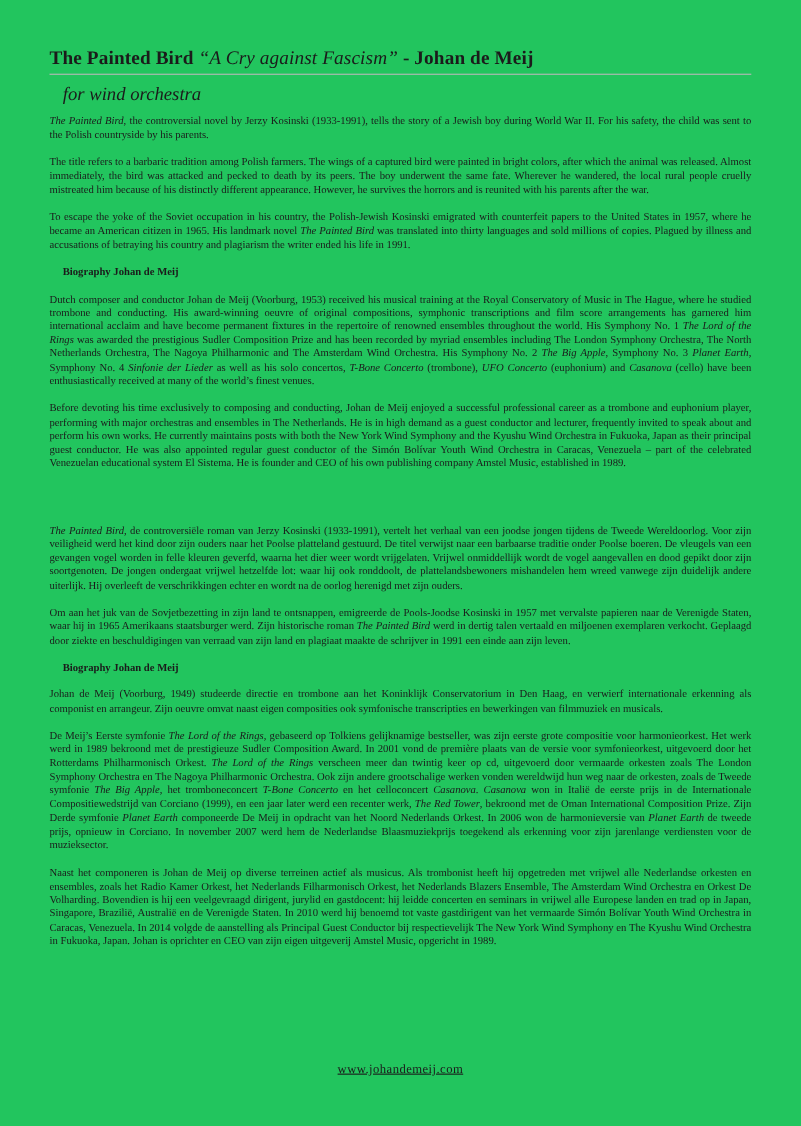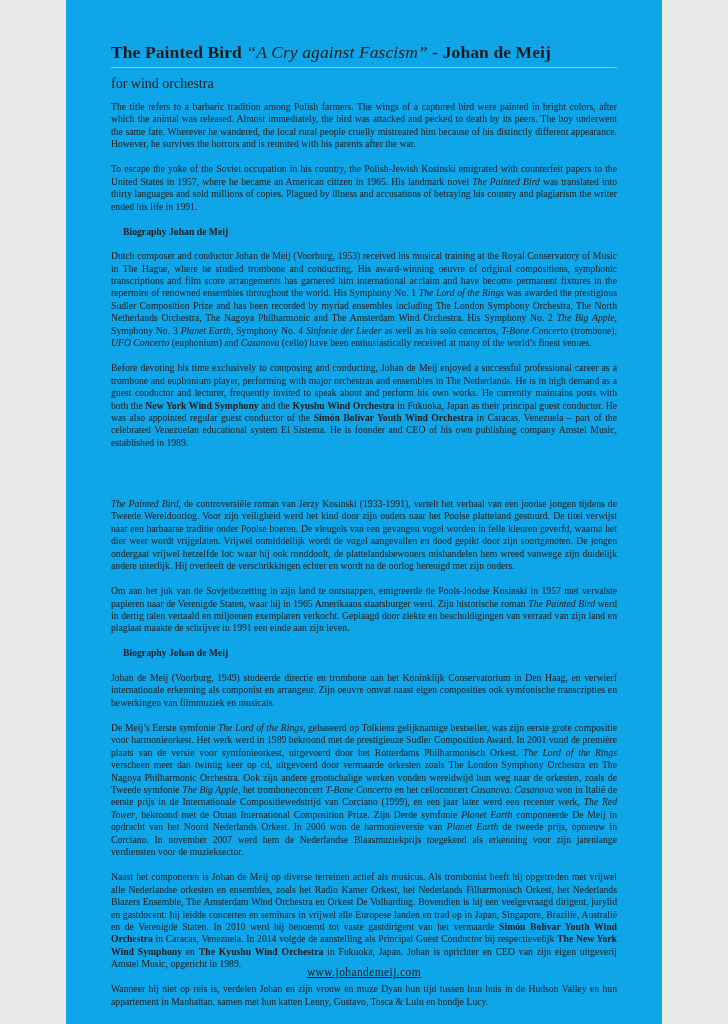--- a/index.html
+++ b/index.html
@@ -1,20 +1,20 @@
 <!DOCTYPE html>
 <html><head>
 <meta charset="utf-8">
 <style>
   html,body{margin:0;padding:0;background:#e8e8e8;}
   .page{
     position:relative;
-    width:596px;height:1024px;
+    width:728px;height:1024px;
     margin:0 auto;
-    background:#0ea5e9;
+    background:#22c55e;
     font-family:"Liberation Serif","DejaVu Serif",serif;
     color:#1b1b1b;
     overflow:hidden;
     box-sizing:border-box;
   }
   .content{
     position:absolute;
     left:45px;right:45px;top:42px;
   }
   .doc-title{
@@ -23,38 +23,39 @@
     letter-spacing:0.1px;
     padding-bottom:4px;
     border-bottom:1.5px solid #b8b8b8;
     white-space:nowrap;
   }
   .doc-title .quote{
     font-weight:normal;
     font-style:italic;
   }
   .subtitle{
-    font-size:14px;
-    margin:8px 0 9px 0;
+    font-style:italic;
+    font-size:17px;
+    margin:8px 0 9px 12px;
   }
   .heading{
     font-size:9.7px;
     line-height:12.45px;
     font-weight:bold;
     text-align:justify;
     margin:12px;
   }
   .para{
     font-size:9.7px;
     line-height:12.45px;
     text-align:justify;
     margin:0 0 12.5px 0;
   }
   .para .i{font-style:italic;}
-  .para .b{font-weight:bold;}
+  .para .b{font-weight:normal;}
   .gap{height:36px;}
   .footer{
     position:absolute;
     left:0;right:0;
     top:962px;
     text-align:center;
   }
   .footer a{
     font-size:11.5px;
     color:#1b1b1b;
@@ -68,33 +69,33 @@
 <div class="page">
   <div class="content">
 
     <div class="doc-title">
       <span class="main">The Painted Bird </span><span class="quote">“A Cry against Fascism”</span><span class="main"> - </span><span class="main">Johan de Meij</span>
     </div>
 
     <div class="subtitle">for wind orchestra</div>
 
     <div id="doc-blocks">
+        <div class="para"><span class="i">The Painted Bird</span><span>, the controversial novel by Jerzy Kosinski (1933-1991), tells the story of a Jewish boy during World War II. For his safety, the child was sent to the Polish countryside by his parents.</span></div>
         <div class="para"><span>The title refers to a barbaric tradition among Polish farmers. The wings of a captured bird were painted in bright colors, after which the animal was released. Almost immediately, the bird was attacked and pecked to death by its peers. The boy underwent the same fate. Wherever he wandered, the local rural people cruelly mistreated him because of his distinctly different appearance. However, he survives the horrors and is reunited with his parents after the war.</span></div>
         <div class="para"><span>To escape the yoke of the Soviet occupation in his country, the Polish-Jewish Kosinski emigrated with counterfeit papers to the United States in 1957, where he became an American citizen in 1965. His landmark novel </span><span class="i">The Painted Bird</span><span> was translated into thirty languages and sold millions of copies. Plagued by illness and accusations of betraying his country and plagiarism the writer ended his life in 1991.</span></div>
         <div class="heading"><span>Biography Johan de Meij</span></div>
         <div class="para"><span>Dutch composer and conductor Johan de Meij (Voorburg, 1953) received his musical training at the Royal Conservatory of Music in The Hague, where he studied trombone and conducting. His award-winning oeuvre of original compositions, symphonic transcriptions and film score arrangements has garnered him international acclaim and have become permanent fixtures in the repertoire of renowned ensembles throughout the world. His Symphony No. 1 </span><span class="i">The Lord of the Rings</span><span> was awarded the prestigious Sudler Composition Prize and has been recorded by myriad ensembles including The London Symphony Orchestra, The North Netherlands Orchestra, The Nagoya Philharmonic and The Amsterdam Wind Orchestra. His Symphony No. 2 </span><span class="i">The Big Apple</span><span>, Symphony No. 3 </span><span class="i">Planet Earth</span><span>, Symphony No. 4 </span><span class="i">Sinfonie der Lieder</span><span> as well as his solo concertos, </span><span class="i">T-Bone Concerto</span><span> (trombone), </span><span class="i">UFO Concerto</span><span> (euphonium) and </span><span class="i">Casanova</span><span> (cello) have been enthusiastically received at many of the world’s finest venues.</span></div>
         <div class="para"><span>Before devoting his time exclusively to composing and conducting, Johan de Meij enjoyed a successful professional career as a trombone and euphonium player, performing with major orchestras and ensembles in The Netherlands. He is in high demand as a guest conductor and lecturer, frequently invited to speak about and perform his own works. He currently maintains posts with both the </span><span class="b">New York Wind Symphony</span><span> and the </span><span class="b">Kyushu Wind Orchestra</span><span> in Fukuoka, Japan as their principal guest conductor. He was also appointed regular guest conductor of the </span><span class="b">Simón Bolívar Youth Wind Orchestra</span><span> in Caracas, Venezuela – part of the celebrated Venezuelan educational system El Sistema. He is founder and CEO of his own publishing company Amstel Music, established in 1989.</span></div>
         <div class="gap"></div>
         <div class="para"><span class="i">The Painted Bird</span><span>, de controversiële roman van Jerzy Kosinski (1933-1991), vertelt het verhaal van een joodse jongen tijdens de Tweede Wereldoorlog. Voor zijn veiligheid werd het kind door zijn ouders naar het Poolse platteland gestuurd. De titel verwijst naar een barbaarse traditie onder Poolse boeren. De vleugels van een gevangen vogel worden in felle kleuren geverfd, waarna het dier weer wordt vrijgelaten. Vrijwel onmiddellijk wordt de vogel aangevallen en dood gepikt door zijn soortgenoten. De jongen ondergaat vrijwel hetzelfde lot: waar hij ook ronddoolt, de plattelandsbewoners mishandelen hem wreed vanwege zijn duidelijk andere uiterlijk. Hij overleeft de verschrikkingen echter en wordt na de oorlog herenigd met zijn ouders.</span></div>
         <div class="para"><span>Om aan het juk van de Sovjetbezetting in zijn land te ontsnappen, emigreerde de Pools-Joodse Kosinski in 1957 met vervalste papieren naar de Verenigde Staten, waar hij in 1965 Amerikaans staatsburger werd. Zijn historische roman </span><span class="i">The Painted Bird</span><span> werd in dertig talen vertaald en miljoenen exemplaren verkocht. Geplaagd door ziekte en beschuldigingen van verraad van zijn land en plagiaat maakte de schrijver in 1991 een einde aan zijn leven.</span></div>
         <div class="heading"><span>Biography Johan de Meij</span></div>
         <div class="para"><span>Johan de Meij (Voorburg, 1949) studeerde directie en trombone aan het Koninklijk Conservatorium in Den Haag, en verwierf internationale erkenning als componist en arrangeur. Zijn oeuvre omvat naast eigen composities ook symfonische transcripties en bewerkingen van filmmuziek en musicals.</span></div>
         <div class="para"><span>De Meij’s Eerste symfonie </span><span class="i">The Lord of the Rings</span><span>, gebaseerd op Tolkiens gelijknamige bestseller, was zijn eerste grote compositie voor harmonieorkest. Het werk werd in 1989 bekroond met de prestigieuze Sudler Composition Award. In 2001 vond de première plaats van de versie voor symfonieorkest, uitgevoerd door het Rotterdams Philharmonisch Orkest. </span><span class="i">The Lord of the Rings</span><span> verscheen meer dan twintig keer op cd, uitgevoerd door vermaarde orkesten zoals The London Symphony Orchestra en The Nagoya Philharmonic Orchestra. Ook zijn andere grootschalige werken vonden wereldwijd hun weg naar de orkesten, zoals de Tweede symfonie </span><span class="i">The Big Apple</span><span>, het tromboneconcert </span><span class="i">T-Bone Concerto</span><span> en het celloconcert </span><span class="i">Casanova</span><span>. </span><span class="i">Casanova</span><span> won in Italië de eerste prijs in de Internationale Compositiewedstrijd van Corciano (1999), en een jaar later werd een recenter werk, </span><span class="i">The Red Tower</span><span>, bekroond met de Oman International Composition Prize. Zijn Derde symfonie </span><span class="i">Planet Earth</span><span> componeerde De Meij in opdracht van het Noord Nederlands Orkest. In 2006 won de harmonieversie van </span><span class="i">Planet Earth</span><span> de tweede prijs, opnieuw in Corciano. In november 2007 werd hem de Nederlandse Blaasmuziekprijs toegekend als erkenning voor zijn jarenlange verdiensten voor de muzieksector.</span></div>
         <div class="para"><span>Naast het componeren is Johan de Meij op diverse terreinen actief als musicus. Als trombonist heeft hij opgetreden met vrijwel alle Nederlandse orkesten en ensembles, zoals het Radio Kamer Orkest, het Nederlands Filharmonisch Orkest, het Nederlands Blazers Ensemble, The Amsterdam Wind Orchestra en Orkest De Volharding. Bovendien is hij een veelgevraagd dirigent, jurylid en gastdocent: hij leidde concerten en seminars in vrijwel alle Europese landen en trad op in Japan, Singapore, Brazilië, Australië en de Verenigde Staten. In 2010 werd hij benoemd tot vaste gastdirigent van het vermaarde </span><span class="b">Simón Bolívar Youth Wind Orchestra</span><span> in Caracas, Venezuela. In 2014 volgde de aanstelling als Principal Guest Conductor bij respectievelijk </span><span class="b">The New York Wind Symphony</span><span> en </span><span class="b">The Kyushu Wind Orchestra</span><span> in Fukuoka, Japan. Johan is oprichter en CEO van zijn eigen uitgeverij Amstel Music, opgericht in 1989.</span></div>
-        <div class="para"><span>Wanneer hij niet op reis is, verdelen Johan en zijn vrouw en muze Dyan hun tijd tussen hun huis in de Hudson Valley en hun appartement in Manhattan, samen met hun katten Lenny, Gustavo, Tosca &amp; Lulu en hondje Lucy.</span></div>
       </div>
 
   </div>
 
   <div class="footer">
     <a href="#">www.johandemeij.com</a>
   </div>
 </div>
 
 </body></html>

